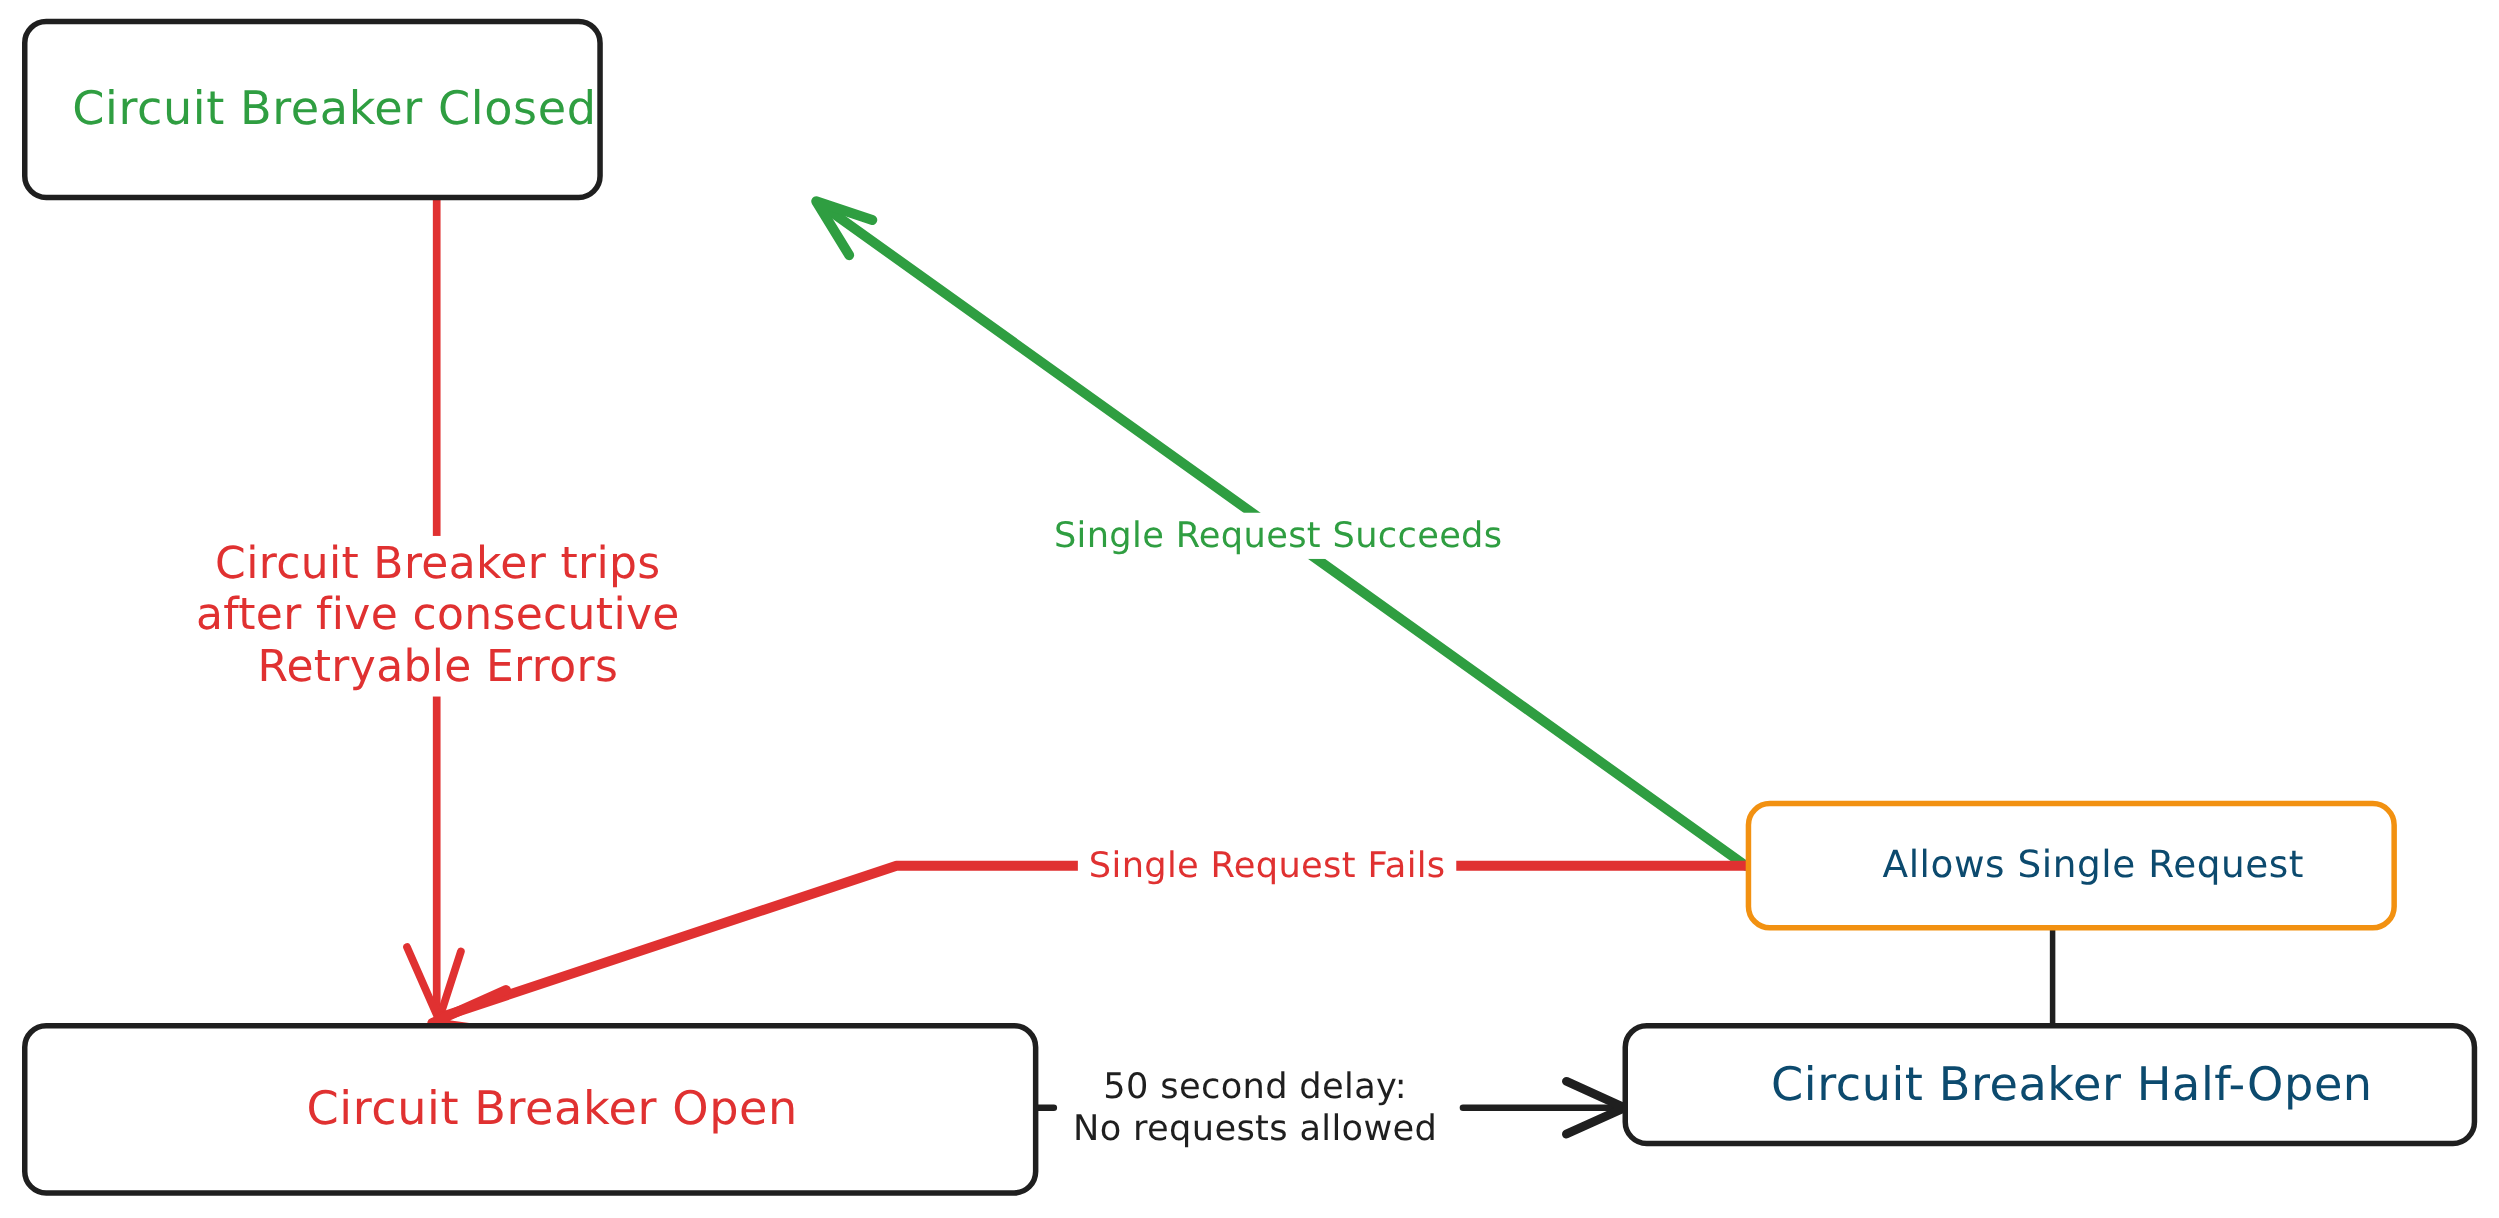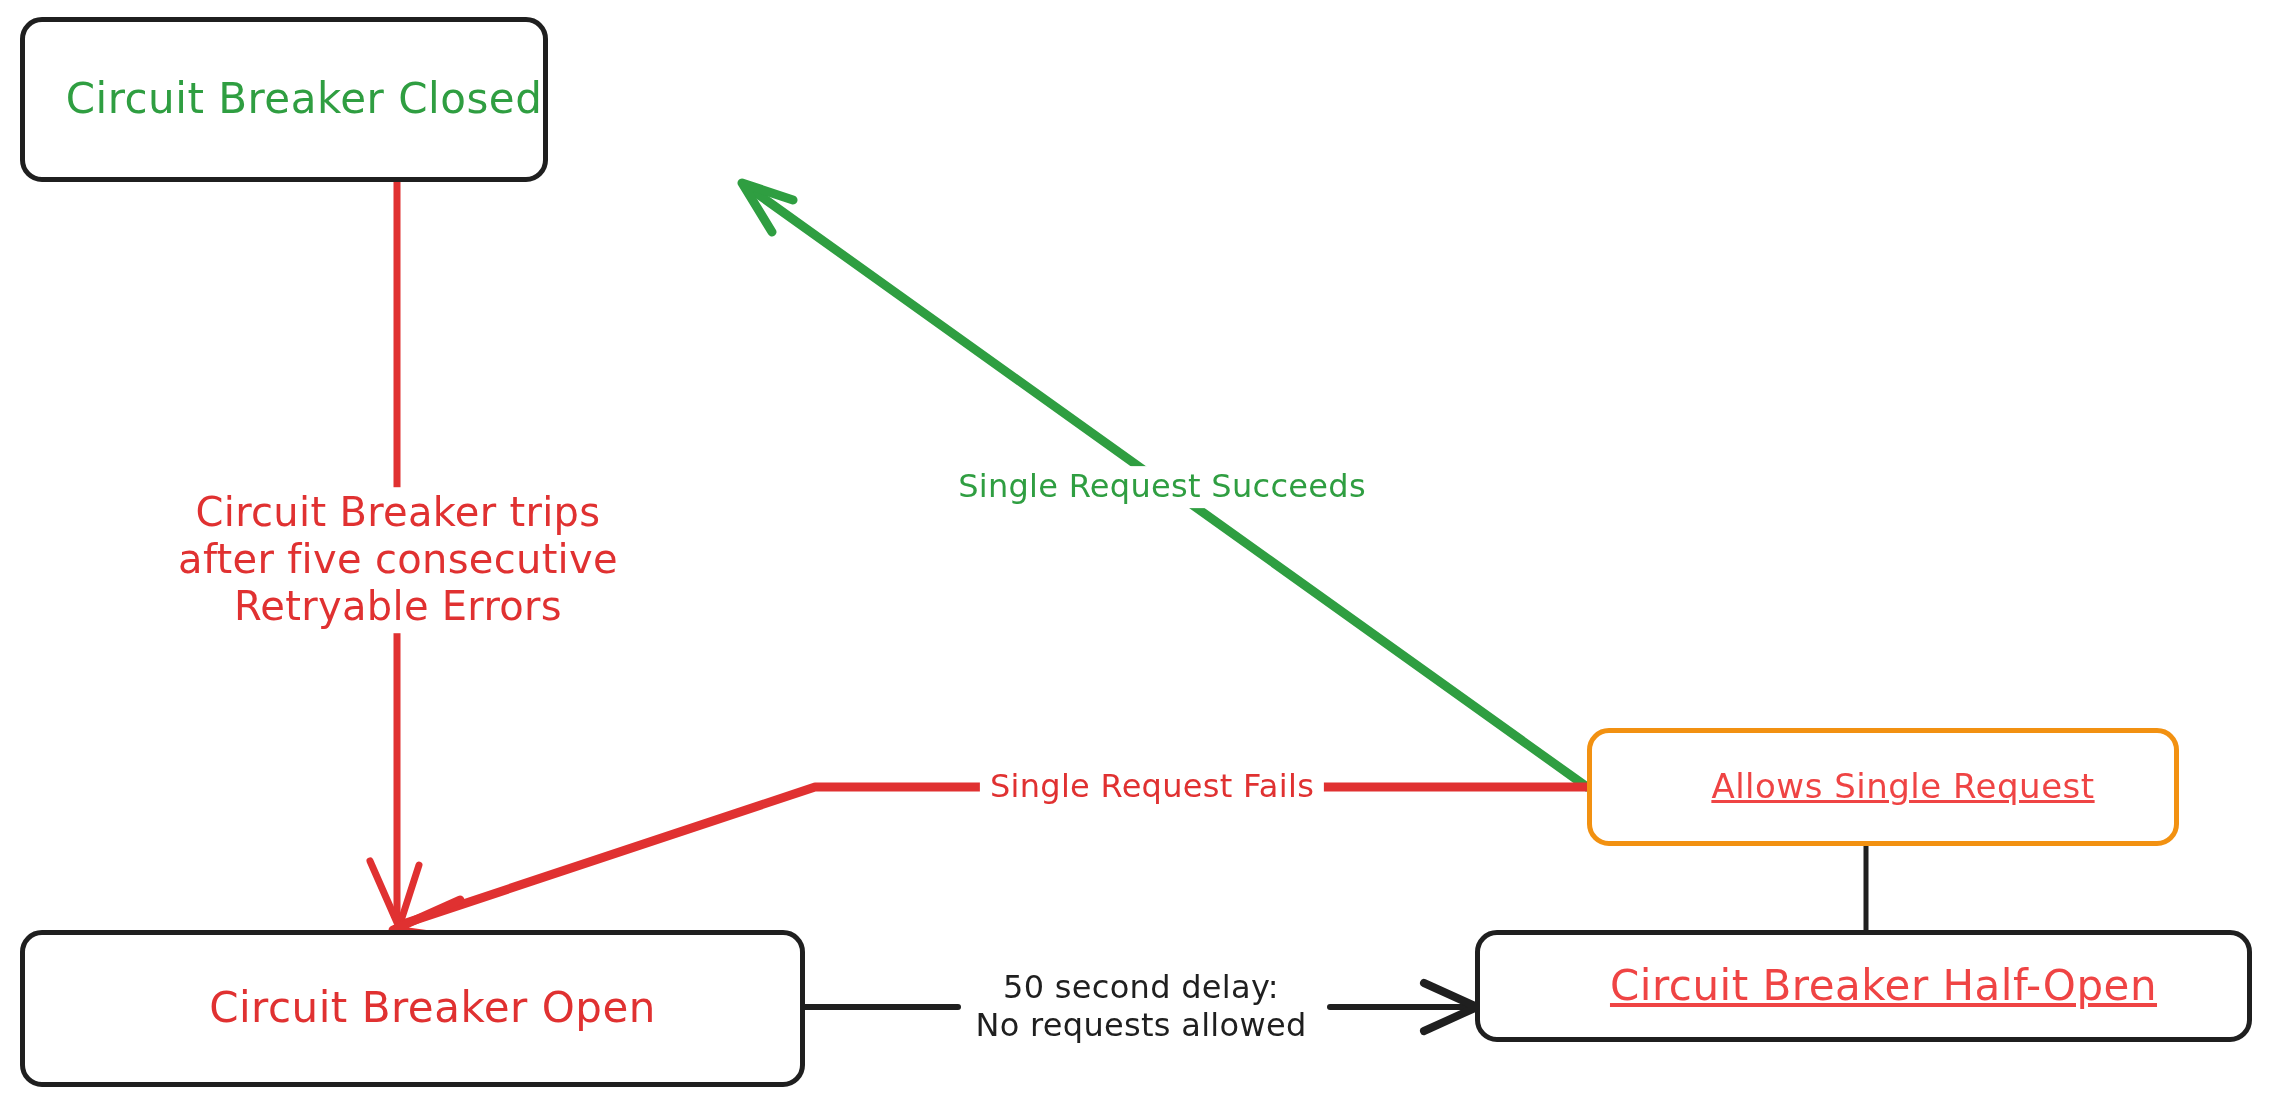--- a/index.html
+++ b/index.html
@@ -45,21 +45,21 @@
   }
   .node-label {
     font-family: "DejaVu Sans", sans-serif;
     font-weight: 400;
     letter-spacing: 0.5px;
     line-height: 1.1;
     white-space: nowrap;
   }
   .lbl-green  { color: #2f9e41; }
   .lbl-red    { color: #e03131; }
-  .lbl-orange { color: #ef4444; text-decoration: underline; }
+  .lbl-orange { color: #0c4a6e; }
   .lbl-black  { color: #1f1f1f; }
 
   .edge-label {
     position: absolute;
     font-family: "DejaVu Sans", sans-serif;
     line-height: 1.18;
     text-align: center;
     white-space: pre-line;
     background: #ffffff;
     letter-spacing: 0.3px;
@@ -95,21 +95,21 @@
 
     <g>
       <path d="M 1866 846 L 1866 930" stroke="#1f1f1f" stroke-width="5" fill="none" stroke-linecap="round"></path>
     </g>
   </svg>
 
   <div class="node node-black" style="left:20px; top:17px; width:528px; height:165px;">
     <span class="node-label lbl-green" style="font-size:42px;">Circuit Breaker Closed</span>
   </div>
 
-  <div class="node node-black" style="left:20px; top:930px; width:785px; height:157px;">
+  <div class="node node-black" style="left:20px; top:930px; width:924px; height:157px;">
     <span class="node-label lbl-red" style="font-size:42px;">Circuit Breaker Open</span>
   </div>
 
   <div class="node node-orange" style="left:1587px; top:728px; width:592px; height:118px;">
     <span class="node-label lbl-orange" style="font-size:34px;">Allows Single Request</span>
   </div>
 
   <div class="node node-black" style="left:1475px; top:930px; width:777px; height:112px;">
     <span class="node-label lbl-orange" style="font-size:42px;">Circuit Breaker Half-Open</span>
   </div>

